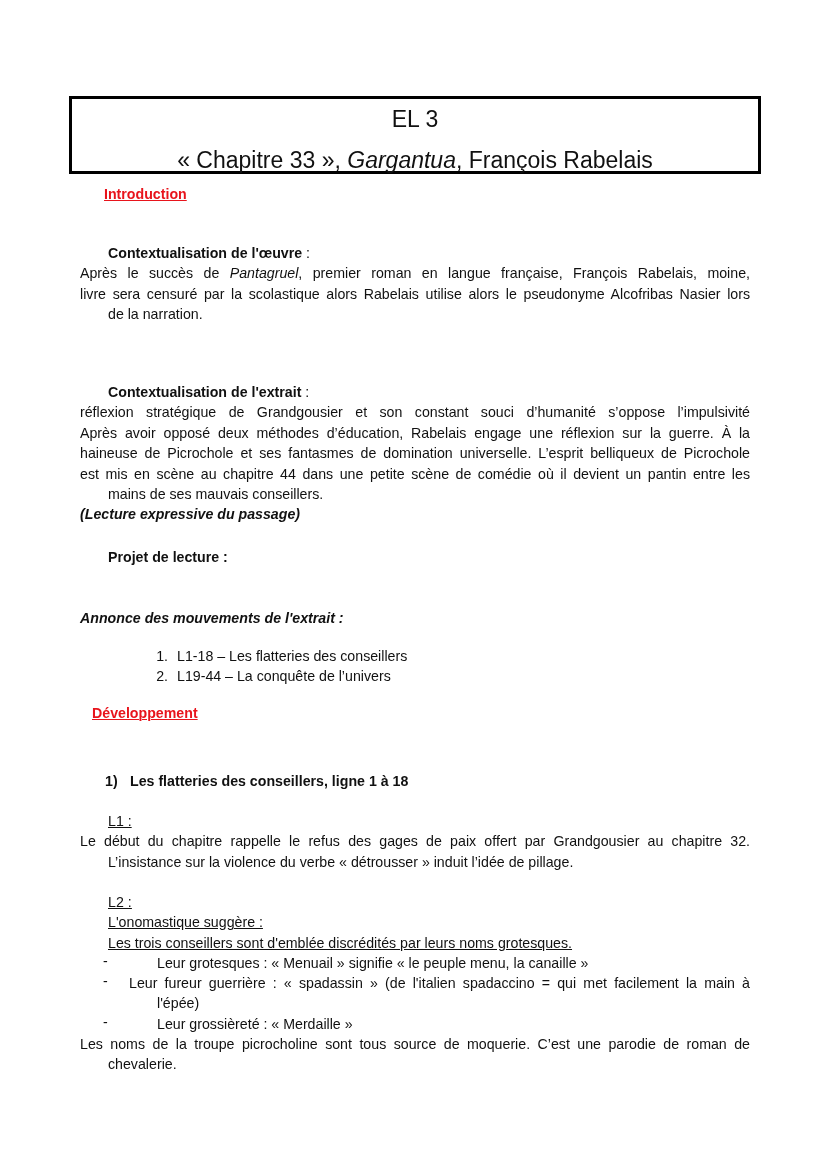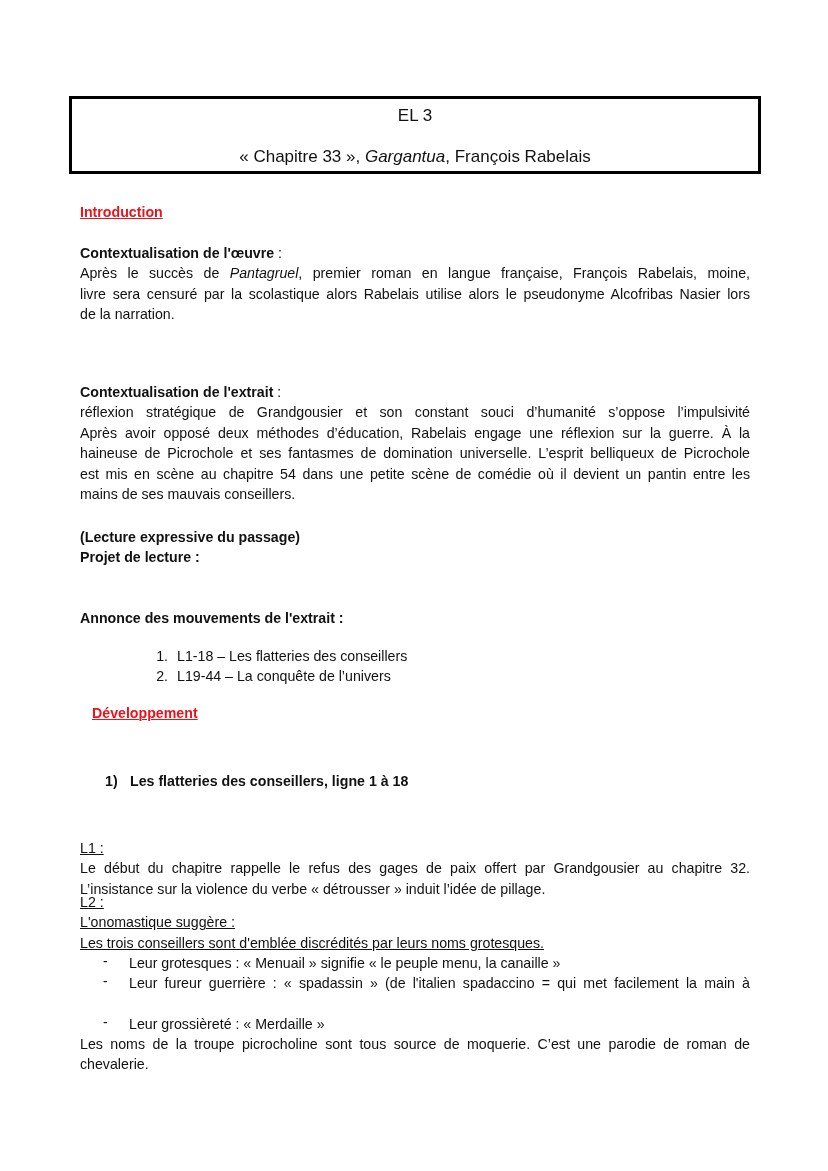--- a/index.html
+++ b/index.html
@@ -4,95 +4,96 @@
 <style>
   html, body { margin: 0; padding: 0; background: #ffffff; }
   body {
     width: 828px; height: 1171px; position: relative; overflow: hidden;
     font-family: "Liberation Sans", sans-serif; color: #111; font-size: 14.2px;
   }
   .title-box {
     position: absolute; left: 69px; top: 96px; width: 686px; height: 72px;
     border: 3px solid #000; box-sizing: content-box;
   }
-  .title-line { position: absolute; left: 0; right: 0; text-align: center; font-size: 17px; }
+  .title-line { position: absolute; left: 0; right: 0; text-align: center; font-size: 23px; }
   .t1 { top: 7px; }
   .t2 { top: 48px; }
   .p { position: absolute; left: 80px; width: 670px; line-height: 20.4px; text-align: justify; }
   .red { color: #e8141c; font-weight: bold; text-decoration: underline; text-decoration-thickness: 1px; }
   .b { font-weight: bold; }
   .u { text-decoration: underline; }
-  .line { display: block; }
+  .line { display: block; margin-left: 28px; }
   .just { text-align: justify; text-align-last: justify; display: block; }
   .ol-item { position: absolute; left: 150px; }
   .ol-num { display: inline-block; width: 18px; text-align: right; margin-right: 9px; }
   .bullet { position: absolute; left: 103px; }
   .bullet-text { position: absolute; left: 129px; width: 621px; line-height: 20.4px; }
 </style>
 </head>
 <body>
 
 <div class="title-box">
   <div class="title-line t1">EL 3</div>
   <div class="title-line t2"><span>« Chapitre 33 », </span><i>Gargantua</i><span>, François Rabelais</span></div>
 </div>
 
-<div class="p" style="top:202px;"><span class="red">Introduction</span></div>
+<div class="p" style="top:184px;margin-left:24px;"><span class="red">Introduction</span></div>
 
 <div class="p" style="top:243px;">
   <span class="line"><b>Contextualisation de l'œuvre</b><span> :</span></span>
   <span class="just"><span>Après le succès de </span><i>Pantagruel</i><span>, premier roman en langue française, François Rabelais, moine,</span></span>
   <span class="just">livre sera censuré par la scolastique alors Rabelais utilise alors le pseudonyme Alcofribas Nasier lors</span>
   <span class="line">de la narration.</span>
 </div>
 
 <div class="p" style="top:382px;">
   <span class="line"><b>Contextualisation de l'extrait</b><span> :</span></span>
   <span class="just">réflexion stratégique de Grandgousier et son constant souci d’humanité s’oppose l’impulsivité</span>
   <span class="just">Après avoir opposé deux méthodes d’éducation, Rabelais engage une réflexion sur la guerre. À la</span>
   <span class="just">haineuse de Picrochole et ses fantasmes de domination universelle. L’esprit belliqueux de Picrochole</span>
-  <span class="just">est mis en scène au chapitre 54 dans une petite scène de comédie où il devient un pantin entre les</span>
+  <span class="just">est mis en scène au chapitre 44 dans une petite scène de comédie où il devient un pantin entre les</span>
   <span class="line">mains de ses mauvais conseillers.</span>
 </div>
 
-<div class="p b" style="top:527px;">(Lecture expressive du passage)</div>
+<div class="p b" style="top:504px;font-style:italic;">(Lecture expressive du passage)</div>
 
 <div class="p" style="top:547px;">
   <span class="line b">Projet de lecture :</span>
 </div>
 
-<div class="p b" style="top:608px;">Annonce des mouvements de l'extrait :</div>
+<div class="p b" style="top:608px;font-style:italic;">Annonce des mouvements de l'extrait :</div>
 
 <div class="ol-item" style="top:648px;"><span class="ol-num">1.</span><span>L1-18 – Les flatteries des conseillers</span></div>
 <div class="ol-item" style="top:668px;"><span class="ol-num">2.</span><span>L19-44 – La conquête de l’univers</span></div>
 
 <div class="p" style="top:703px;margin-left:12px;"><span class="red">Développement</span></div>
 
 <div class="p b" style="top:771px; left:105px; width:645px;"><span style="display:inline-block; width:25px;">1)</span><span>Les flatteries des conseillers, ligne 1 à 18</span></div>
 
-<div class="p" style="top:838px;">
+<div class="p" style="top:811px;">
   <span class="line u">L1 :</span>
   <span class="just">Le début du chapitre rappelle le refus des gages de paix offert par Grandgousier au chapitre 32.</span>
   <span class="line">L’insistance sur la violence du verbe « détrousser » induit l’idée de pillage.</span>
 </div>
 
 <div class="p" style="top:892px;text-decoration:underline;">
   <span class="line u">L2 :</span>
   <span class="line">L'onomastique suggère :</span>
   <span class="line">Les trois conseillers sont d'emblée discrédités par leurs noms grotesques.</span>
 </div>
 
 <div class="bullet" style="top:953px;">-</div>
 <div class="bullet-text" style="top:953px;">
     <span class="line">Leur grotesques : « Menuail » signifie « le peuple menu, la canaille »</span>
   </div>
 
 <div class="bullet" style="top:973px;">-</div>
 <div class="bullet-text" style="top:973px;">
     <span class="just">Leur fureur guerrière : « spadassin » (de l'italien spadaccino = qui met facilement la main à</span>
+    <span class="line">l'épée)</span>
   </div>
 
 <div class="bullet" style="top:1014px;">-</div>
 <div class="bullet-text" style="top:1014px;">
     <span class="line">Leur grossièreté : « Merdaille »</span>
   </div>
 
 <div class="p" style="top:1034px;">
   <span class="just">Les noms de la troupe picrocholine sont tous source de moquerie. C’est une parodie de roman de</span>
   <span class="line">chevalerie.</span>

